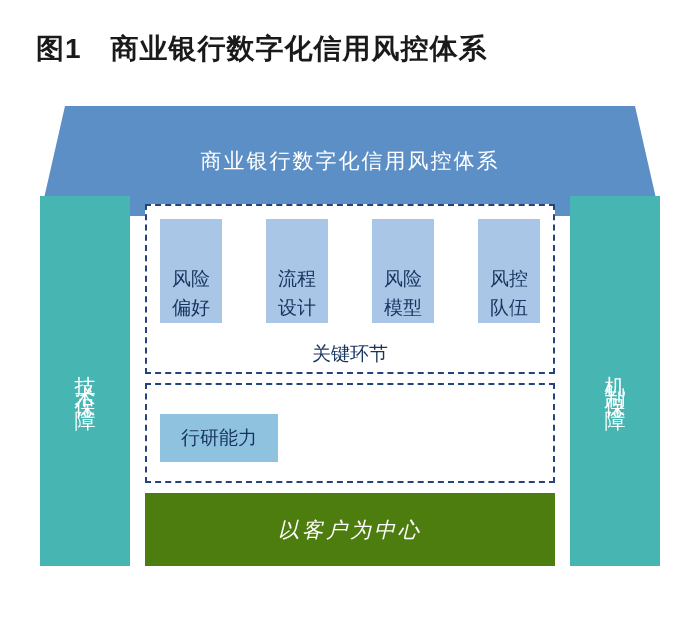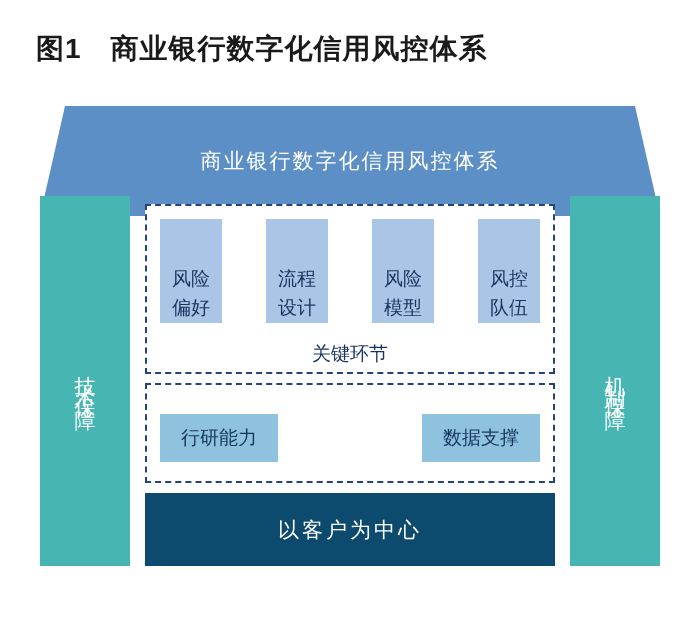--- a/index.html
+++ b/index.html
@@ -57,22 +57,22 @@
     text-align:center;font-size:19px;color:#16345f;padding-bottom:7px;margin-top:12px;
   }
   .basic{margin-top:9px;height:100px;}
   .basic-row{flex:1;display:flex;justify-content:space-between;align-items:center;padding:12px 13px 2px 13px;}
   .basic-box{
     width:118px;height:48px;background:#8ec2de;
     display:flex;align-items:center;justify-content:center;
     font-size:19px;color:#16345f;
   }
   .bottom-bar{
-    margin-top:10px;height:73px;background:#0c4a6e;
-    display:flex;align-items:center;justify-content:center;
+    margin-top:10px;height:73px;background:#4d7c0f;
+    display:flex;align-items:center;justify-content:center;font-style:italic;
   }
   .bottom-bar span{color:#ffffff;font-size:21px;letter-spacing:3px;}
 </style>
 </head>
 <body>
 
 <div class="caption">图1　商业银行数字化信用风控体系</div>
 
 <div class="diagram">
 
@@ -106,21 +106,20 @@
             <span>风控
 队伍</span>
           </div>
         </div>
         <div class="group-label">关键环节</div>
       </div>
 
       <div class="dashed basic">
         <div class="basic-row">
           <div class="basic-box">行研能力</div>
-          <div class="basic-box">数据支撑</div>
         </div>
       </div>
 
       <div class="bottom-bar">
         <span>以客户为中心</span>
       </div>
 
     </div>
 
     <div class="pillar">

